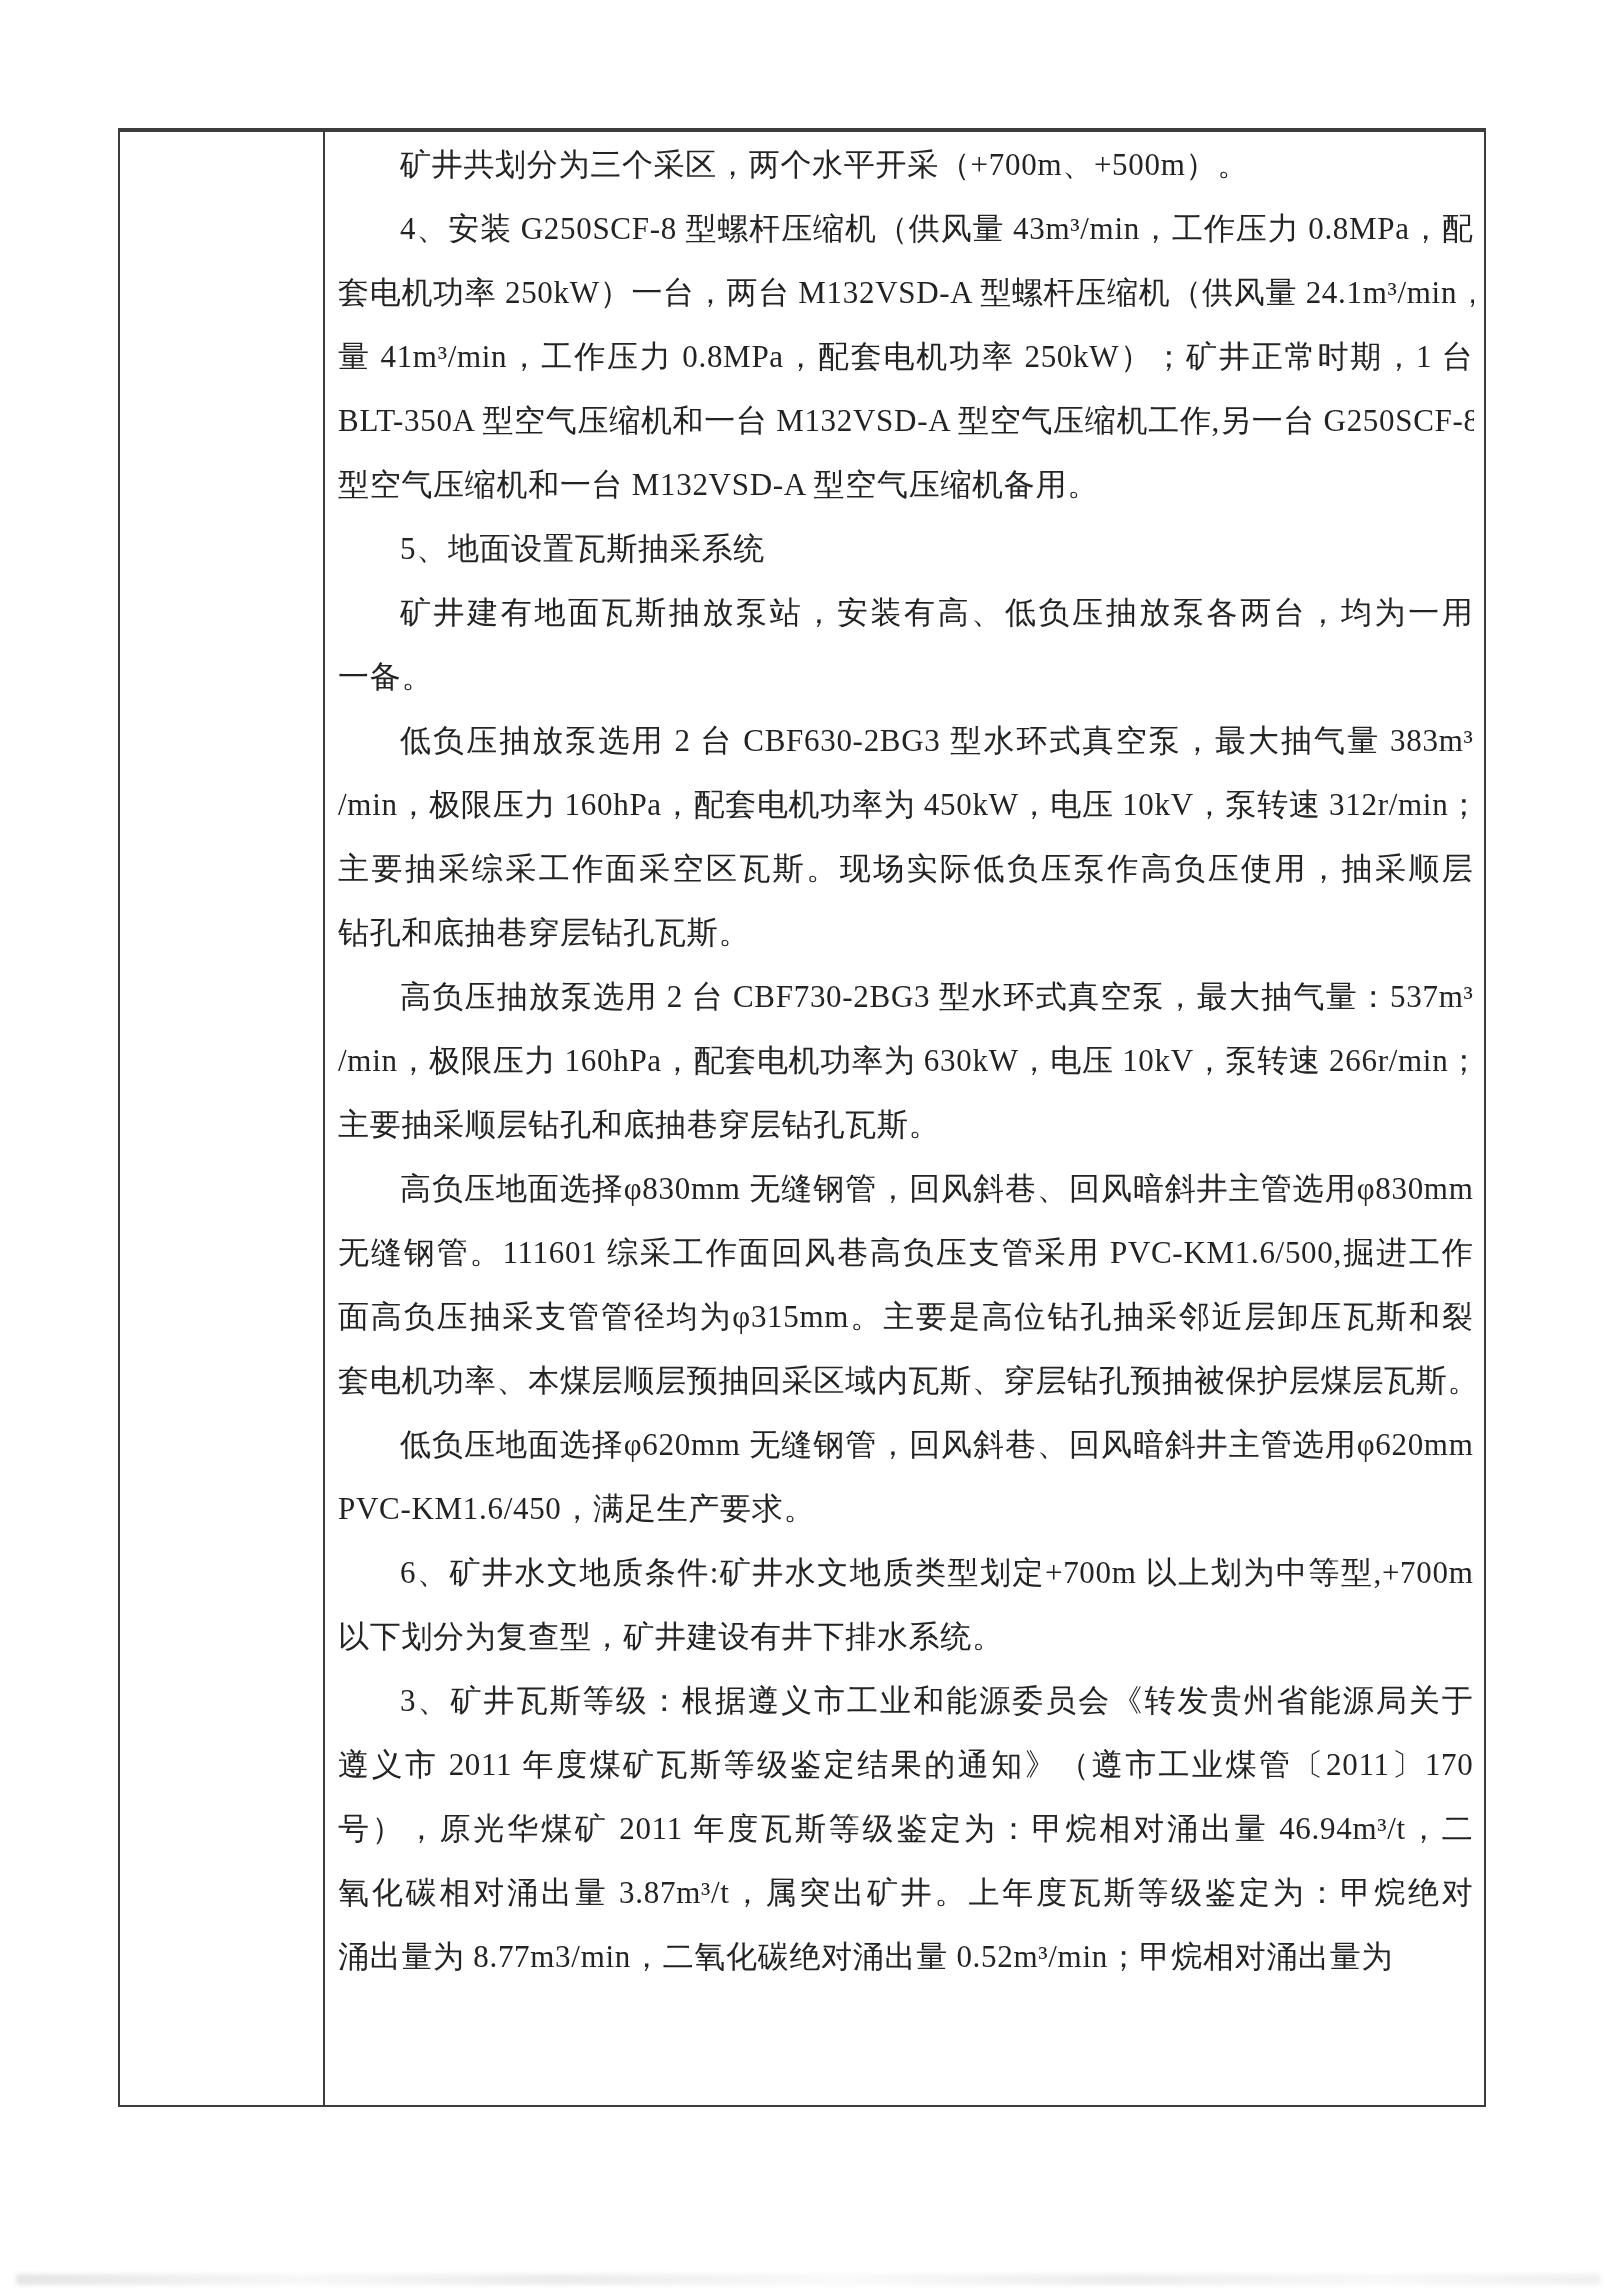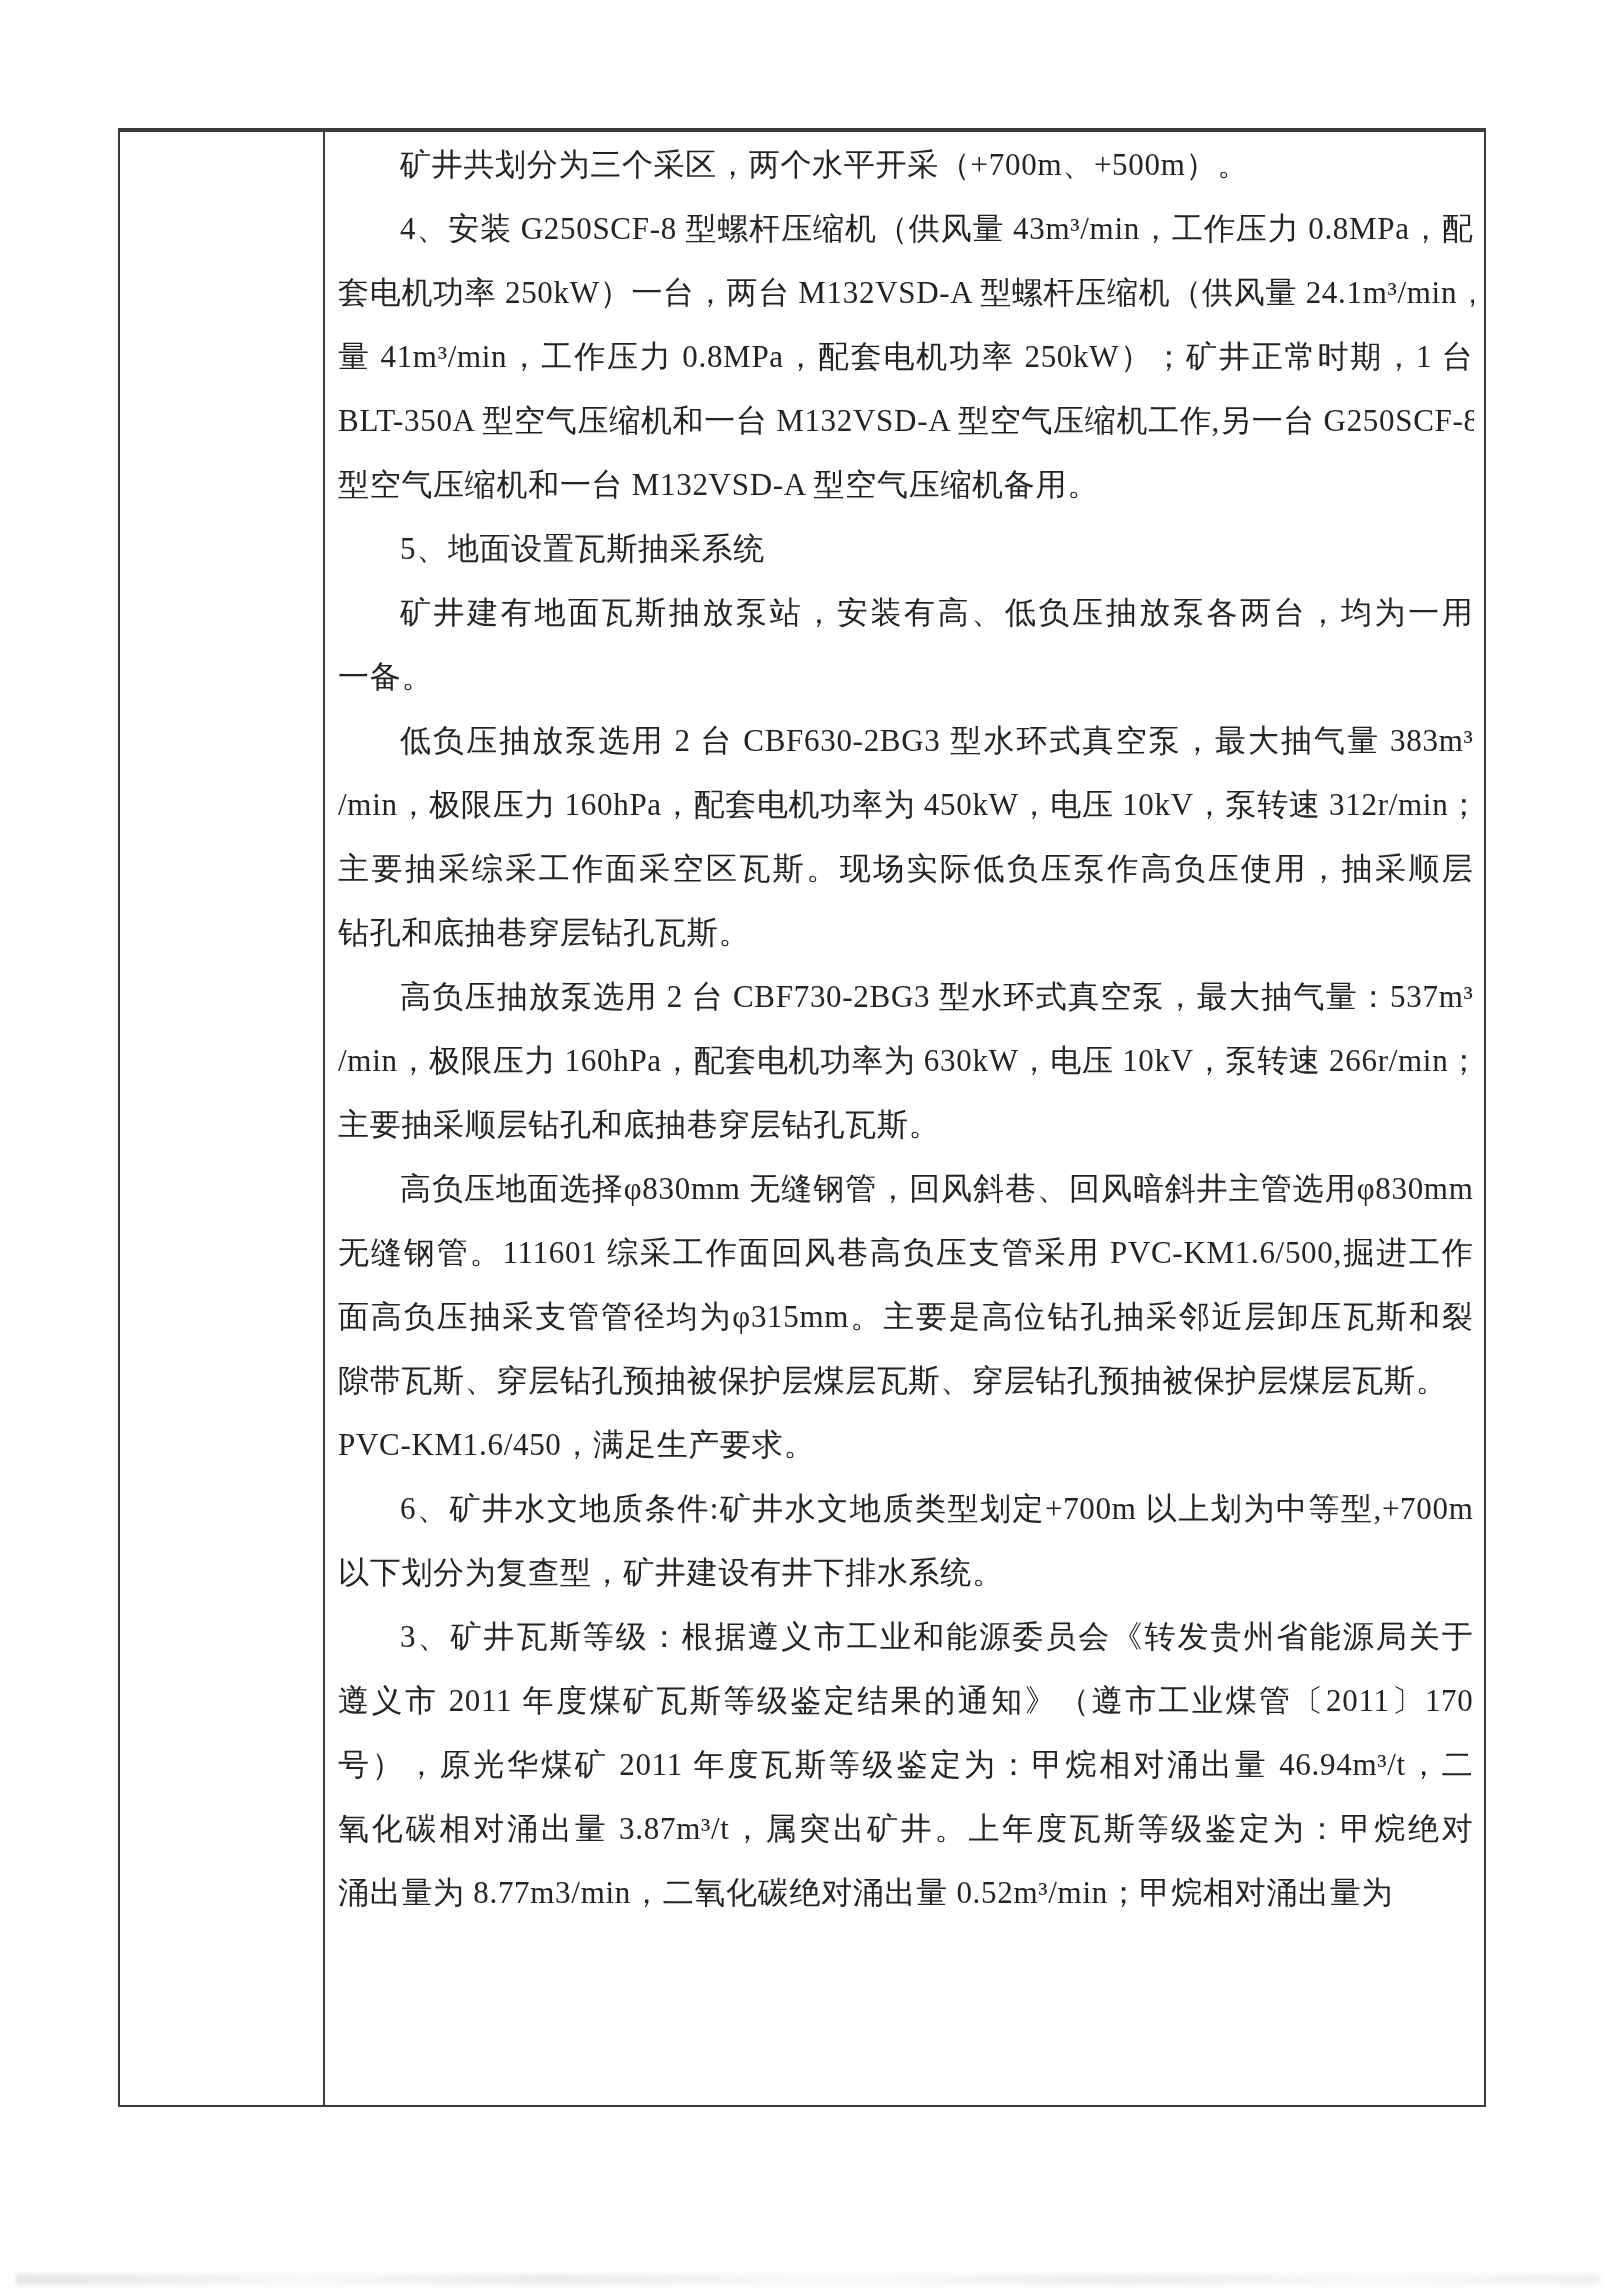--- a/index.html
+++ b/index.html
@@ -81,21 +81,22 @@
         <div class="line indent">低负压抽放泵选用 2 台 CBF630-2BG3 型水环式真空泵，最大抽气量 383m³</div>
         <div class="line">/min，极限压力 160hPa，配套电机功率为 450kW，电压 10kV，泵转速 312r/min；</div>
         <div class="line">主要抽采综采工作面采空区瓦斯。现场实际低负压泵作高负压使用，抽采顺层</div>
         <div class="line end">钻孔和底抽巷穿层钻孔瓦斯。</div>
         <div class="line indent">高负压抽放泵选用 2 台 CBF730-2BG3 型水环式真空泵，最大抽气量：537m³</div>
         <div class="line">/min，极限压力 160hPa，配套电机功率为 630kW，电压 10kV，泵转速 266r/min；</div>
         <div class="line end">主要抽采顺层钻孔和底抽巷穿层钻孔瓦斯。</div>
         <div class="line indent">高负压地面选择φ830mm 无缝钢管，回风斜巷、回风暗斜井主管选用φ830mm</div>
         <div class="line">无缝钢管。111601 综采工作面回风巷高负压支管采用 PVC-KM1.6/500,掘进工作</div>
         <div class="line">面高负压抽采支管管径均为φ315mm。主要是高位钻孔抽采邻近层卸压瓦斯和裂</div>
-        <div class="line end">隙带瓦斯、穿层钻孔预抽被保护层煤层瓦斯、穿层钻孔预抽被保护层煤层瓦斯。</div>
+        <div class="line end">套电机功率、本煤层顺层预抽回采区域内瓦斯、穿层钻孔预抽被保护层煤层瓦斯。</div>
+        <div class="line indent">低负压地面选择φ620mm 无缝钢管，回风斜巷、回风暗斜井主管选用φ620mm</div>
         <div class="line end">PVC-KM1.6/450，满足生产要求。</div>
         <div class="line indent">6、矿井水文地质条件:矿井水文地质类型划定+700m 以上划为中等型,+700m</div>
         <div class="line end">以下划分为复查型，矿井建设有井下排水系统。</div>
         <div class="line indent">3、矿井瓦斯等级：根据遵义市工业和能源委员会《转发贵州省能源局关于</div>
         <div class="line">遵义市 2011 年度煤矿瓦斯等级鉴定结果的通知》（遵市工业煤管〔2011〕170</div>
         <div class="line">号），原光华煤矿 2011 年度瓦斯等级鉴定为：甲烷相对涌出量 46.94m³/t，二</div>
         <div class="line">氧化碳相对涌出量 3.87m³/t，属突出矿井。上年度瓦斯等级鉴定为：甲烷绝对</div>
         <div class="line end">涌出量为 8.77m3/min，二氧化碳绝对涌出量 0.52m³/min；甲烷相对涌出量为</div>
       </div>
   </div>

